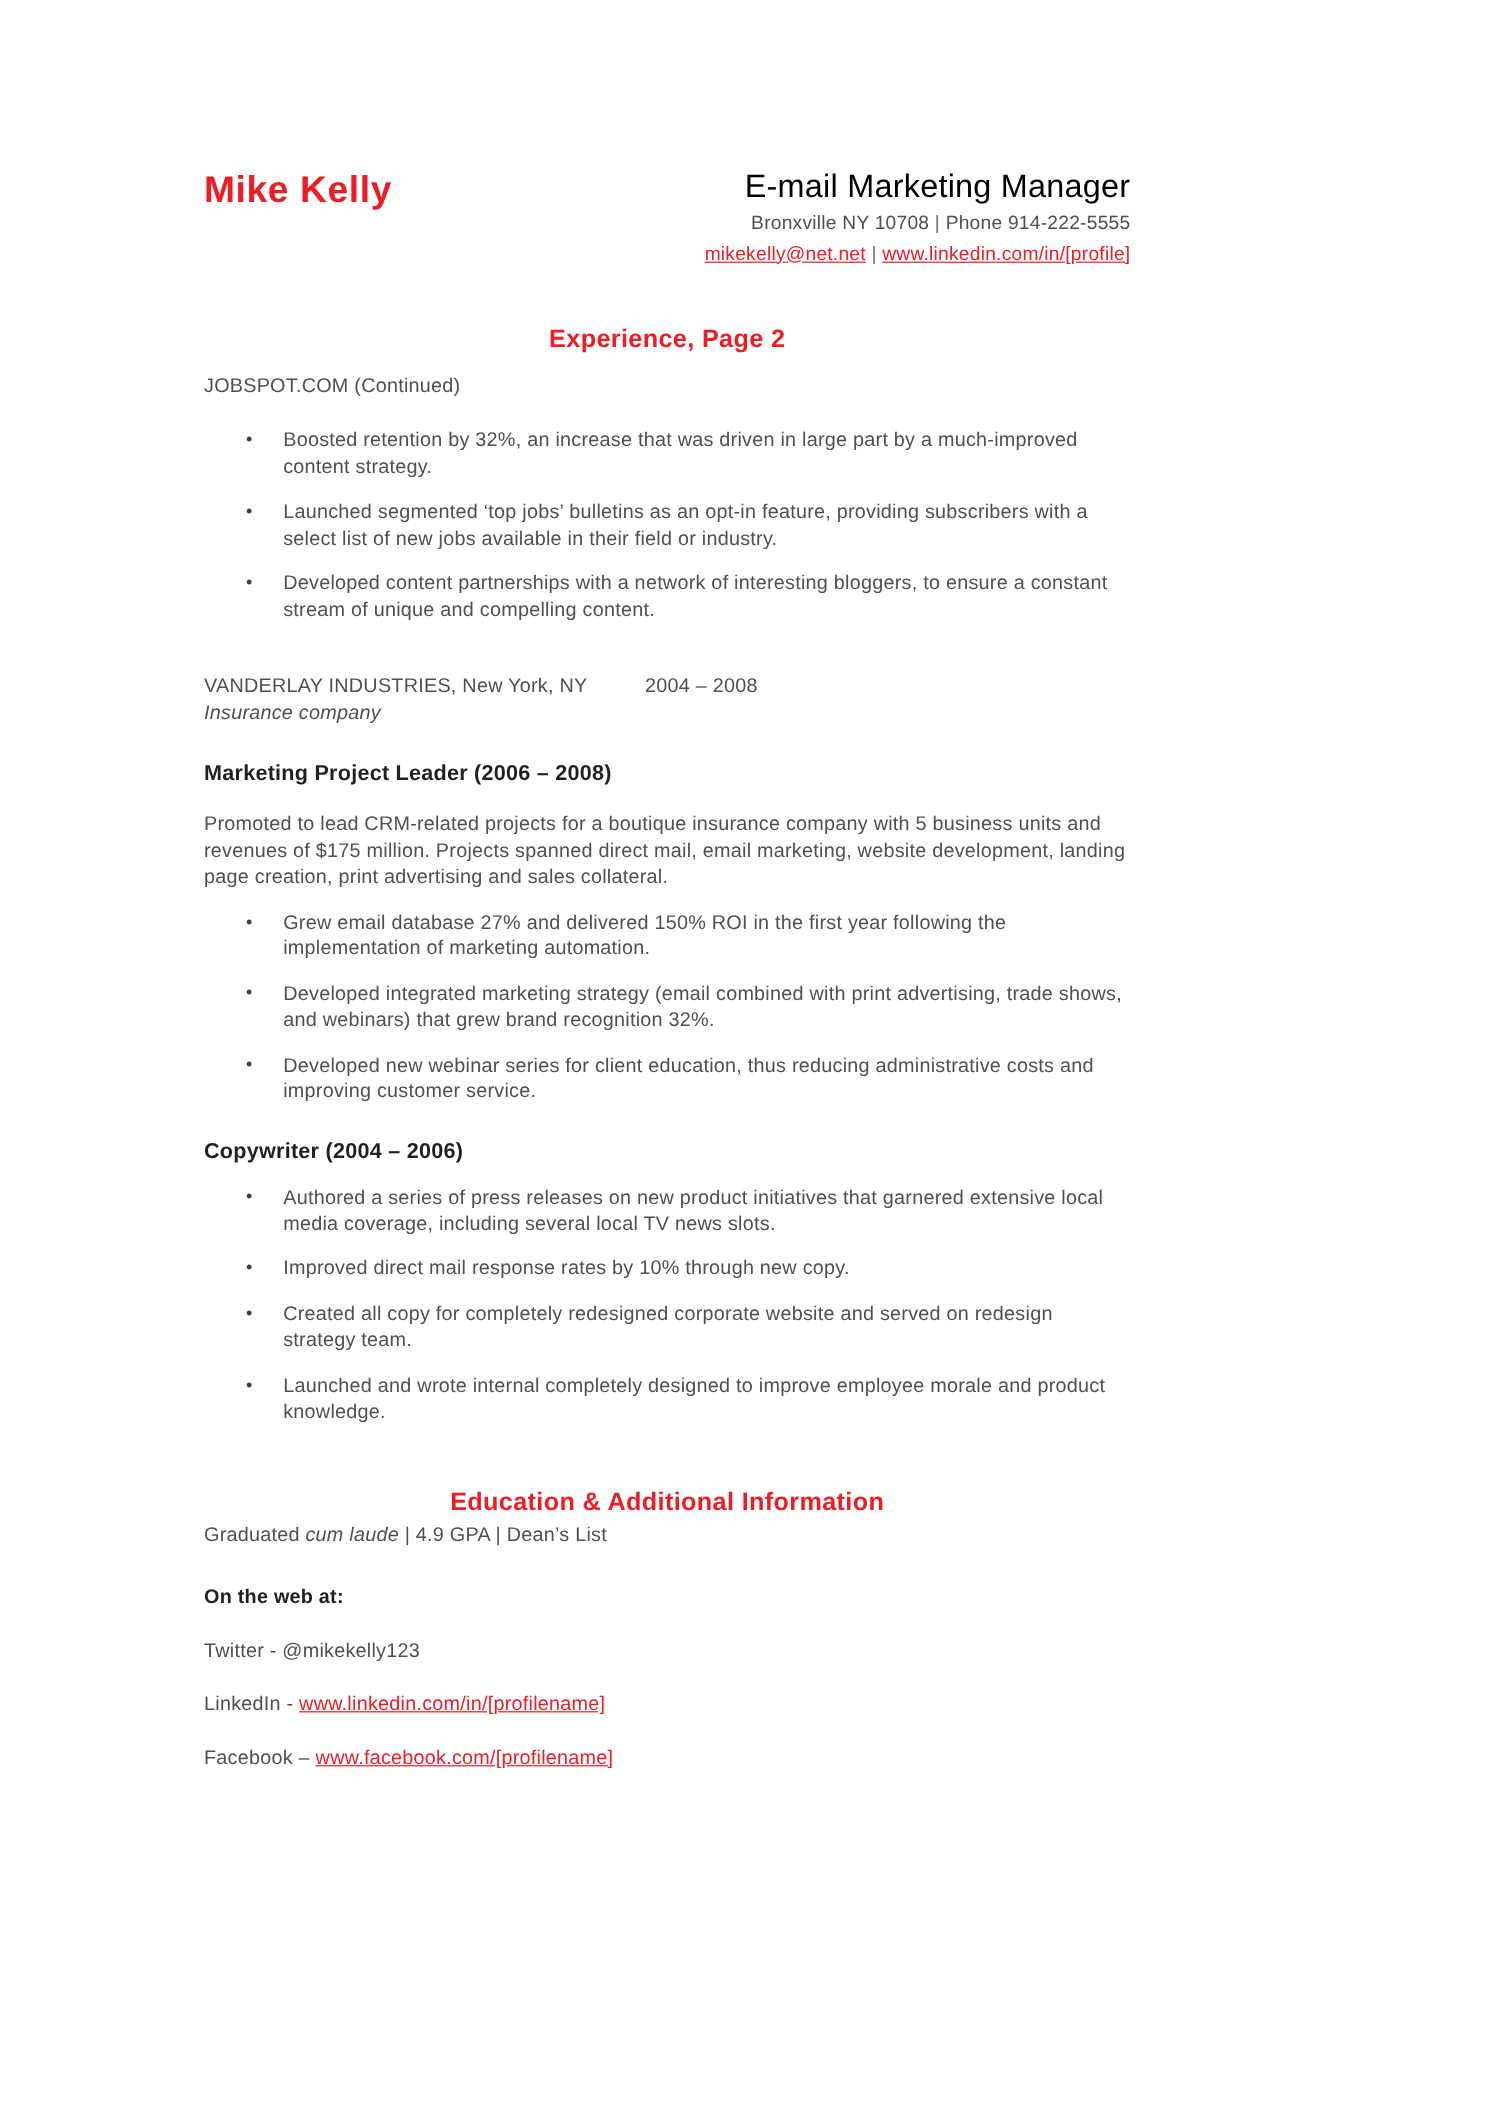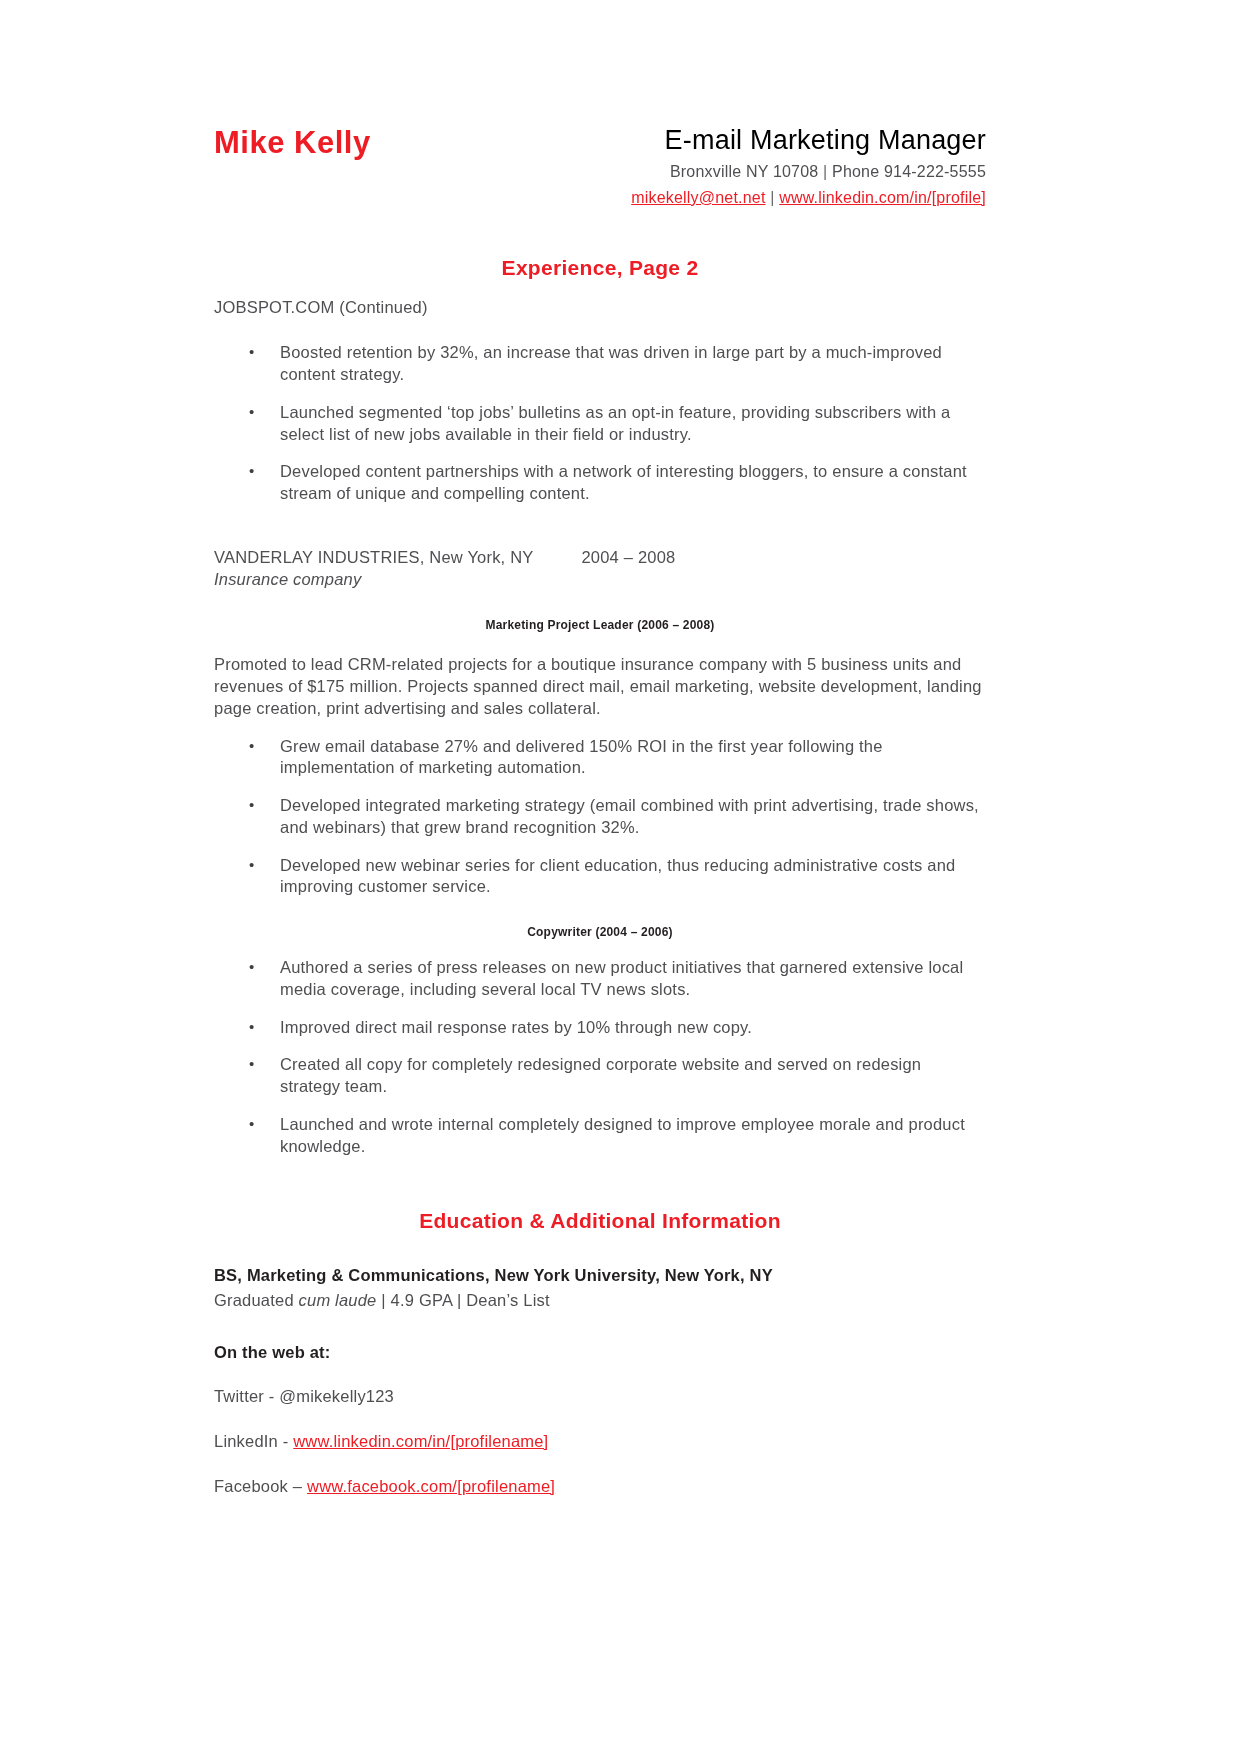--- a/index.html
+++ b/index.html
@@ -8,26 +8,25 @@
     height: 1754px;
     background: #ffffff;
     font-family: "Liberation Sans", sans-serif;
     color: #4f4f52;
     position: relative;
     overflow: hidden;
   }
   .page {
     position: absolute;
     left: 170px;
-    top: 126px;
+    top: 141px;
     width: 772px;
     font-size: 16.5px;
     line-height: 1.32;
     letter-spacing: 0.2px;
-    margin-left: 44px;
   }
 
   
   .header { display: flex; justify-content: space-between; align-items: flex-start; }
   .name {
     font-size: 31px;
     font-weight: bold;
     color: #ee1c24;
     letter-spacing: 0.5px;
     line-height: 1.1;
@@ -60,22 +59,21 @@
   .edu-heading { margin-top: 50px; }
 
   .company-line { margin-top: 15px; white-space: pre-wrap; }
   .dates { display: inline-block; margin-left: 48px; }
   .descriptor { font-style: italic; }
 
   .role-title {
     font-weight: bold;
     color: #231f20;
     margin-top: 27px;
-    font-size: 12px;
-    text-align: center;
+    font-size: 18px;
   }
   .summary { margin-top: 21px; }
 
   
   ul.bullets { list-style: none; margin: 0; padding: 0 0 0 66px; }
   ul.bullets li { position: relative; margin-top: 16px; }
   ul.bullets li::before {
     content: "\2022";
     position: absolute;
     left: -31px;
@@ -133,21 +131,20 @@
     <ul class="bullets">
       <li>Authored a series of press releases on new product initiatives that garnered extensive local media coverage, including several local TV news slots.</li>
       <li>Improved direct mail response rates by 10% through new copy.</li>
       <li>Created all copy for completely redesigned corporate website and served on redesign strategy team.</li>
       <li>Launched and wrote internal completely designed to improve employee morale and product knowledge.</li>
     </ul>
   </div>
 
   <div class="section-heading edu-heading">Education &amp; Additional Information</div>
 
-  <div class="degree">BS, Marketing &amp; Communications, New York University, New York, NY</div>
   <div class="grad-line"><span>Graduated </span><span class="italic">cum laude</span><span> | 4.9 GPA | Dean’s List</span></div>
 
   <div class="web-heading">On the web at:</div>
 
   <div class="web-line"><span>Twitter - </span><span>@mikekelly123</span></div>
   <div class="web-line"><span>LinkedIn - </span><a class="redlink">www.linkedin.com/in/[profilename]</a></div>
   <div class="web-line"><span>Facebook – </span><a class="redlink">www.facebook.com/[profilename]</a></div>
 
 </div>
 

